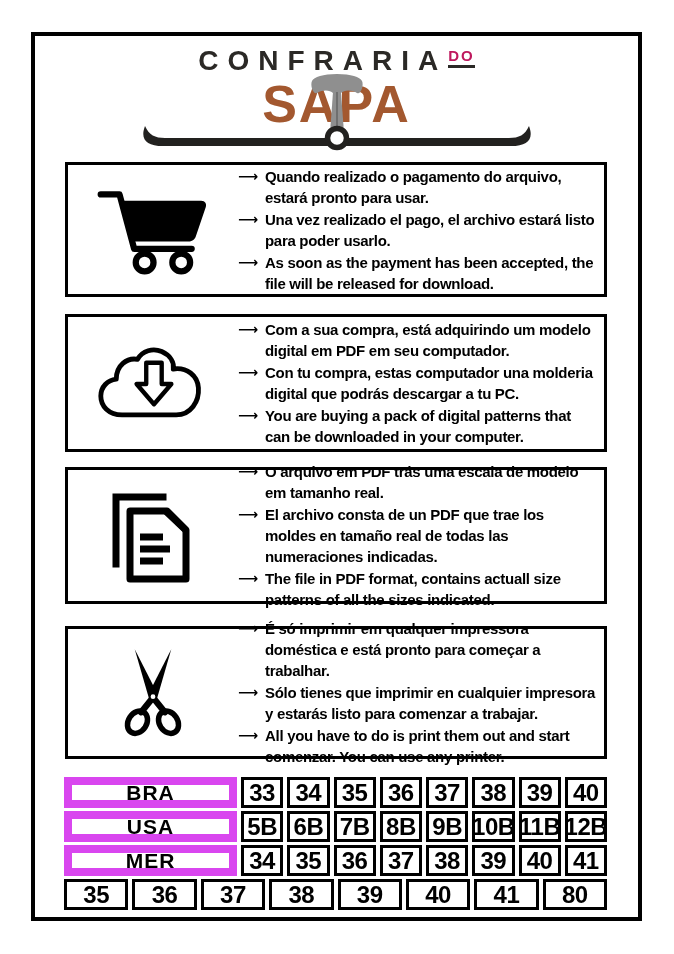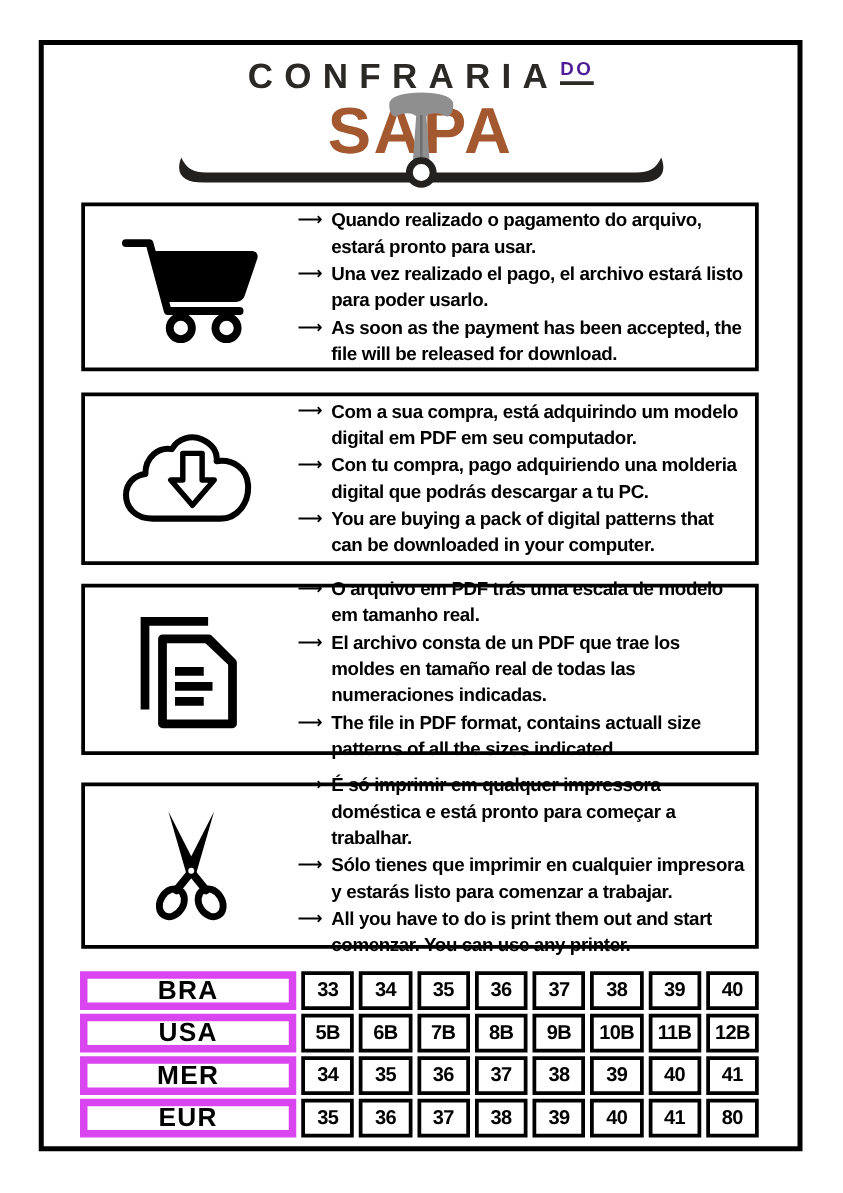--- a/index.html
+++ b/index.html
@@ -11,25 +11,25 @@
     position:absolute;left:31px;top:32px;width:603px;height:881px;
     border:4px solid #000;background:#fff;
   }
   
   .logo{position:relative;padding-top:10px;text-align:center;}
   .logo-top{display:flex;justify-content:center;align-items:flex-start;height:32px;}
   .logo-top .word{
     font-size:28px;font-weight:bold;letter-spacing:9px;color:#2b2926;line-height:30px;
   }
   .logo-top .do{
-    font-size:15px;font-weight:bold;letter-spacing:2px;color:#4c1d95;line-height:16px;
+    font-size:15px;font-weight:bold;letter-spacing:2px;color:#be185d;line-height:16px;
     border-bottom:3px solid #2b2926;margin-top:2px;margin-left:1px;padding-bottom:1px;
   }
   .logo-main{
-    position:relative;height:50px;display:flex;justify-content:center;gap:58px;margin-top:2px;flex-direction:column;
+    position:relative;height:50px;display:flex;justify-content:center;gap:58px;margin-top:2px;
   }
   .logo-main .brand{
     font-size:52px;font-weight:bold;letter-spacing:2px;color:#a3582f;line-height:48px;
   }
   .hammer-svg{
     position:absolute;left:50%;top:-10px;transform:translateX(-50%);
     width:58px;height:84px;z-index:2;
   }
   .logo-bar{display:block;margin:-5px auto 0 auto;width:400px;height:26px;position:relative;z-index:1;}
   
@@ -48,28 +48,28 @@
     flex:none;width:27px;font-family:"DejaVu Sans",sans-serif;font-weight:bold;
     font-size:14px;line-height:21px;
   }
   .itxt{
     font-weight:bold;font-size:15px;line-height:21px;letter-spacing:-0.3px;
   }
   
   .size-table{margin:18px 0 0 29px;width:543px;}
   .size-row{display:flex;gap:4px;margin-bottom:3px;}
   .size-label{
-    box-sizing:border-box;width:173px;height:31px;border:6px solid #d946ef;
+    box-sizing:border-box;width:173px;height:31px;border:8px solid #d946ef;
     display:flex;align-items:center;justify-content:center;
     font-size:21px;font-weight:bold;letter-spacing:1px;background:#fff;
   }
   .size-cell{
     box-sizing:border-box;flex:1;height:31px;border:3px solid #000;
     display:flex;align-items:center;justify-content:center;
-    font-size:16px;font-weight:bold;letter-spacing:-0.5px;background:#fff;overflow:hidden;
+    font-size:24px;font-weight:bold;letter-spacing:-0.5px;background:#fff;overflow:hidden;
   }
   svg{display:block;}
 </style>
 </head>
 <body>
 
 <div class="sheet">
   <div class="frame">
 
     <div class="logo">
@@ -123,21 +123,21 @@
           <path d="M53,18 L69,18 L69,40 L79,40 L61,61 L43,40 L53,40 Z" fill="#fff" stroke="#000" stroke-width="4.5" stroke-linejoin="round"></path>
         </svg>
       </div>
       <div class="text-cell">
         <div class="item">
           <span class="arrow">⟶</span>
           <span class="itxt">Com a sua compra, está adquirindo um modelo digital em PDF em seu computador.</span>
         </div>
         <div class="item">
           <span class="arrow">⟶</span>
-          <span class="itxt">Con tu compra, pago adquiriendo una molderia digital que podrás descargar a tu PC.</span>
+          <span class="itxt">Con tu compra, estas computador una molderia digital que podrás descargar a tu PC.</span>
         </div>
         <div class="item">
           <span class="arrow">⟶</span>
           <span class="itxt">You are buying a pack of digital patterns that can be downloaded in your computer.</span>
         </div>
       </div>
     </section>
 
     <section class="info-box box-3">
       <div class="icon-cell">
@@ -226,21 +226,20 @@
         <div class="size-cell">35</div>
         <div class="size-cell">36</div>
         <div class="size-cell">37</div>
         <div class="size-cell">38</div>
         <div class="size-cell">39</div>
         <div class="size-cell">40</div>
         <div class="size-cell">41</div>
       </div>
 
       <div class="size-row">
-        <div class="size-label">EUR</div>
         <div class="size-cell">35</div>
         <div class="size-cell">36</div>
         <div class="size-cell">37</div>
         <div class="size-cell">38</div>
         <div class="size-cell">39</div>
         <div class="size-cell">40</div>
         <div class="size-cell">41</div>
         <div class="size-cell">80</div>
       </div>
 

